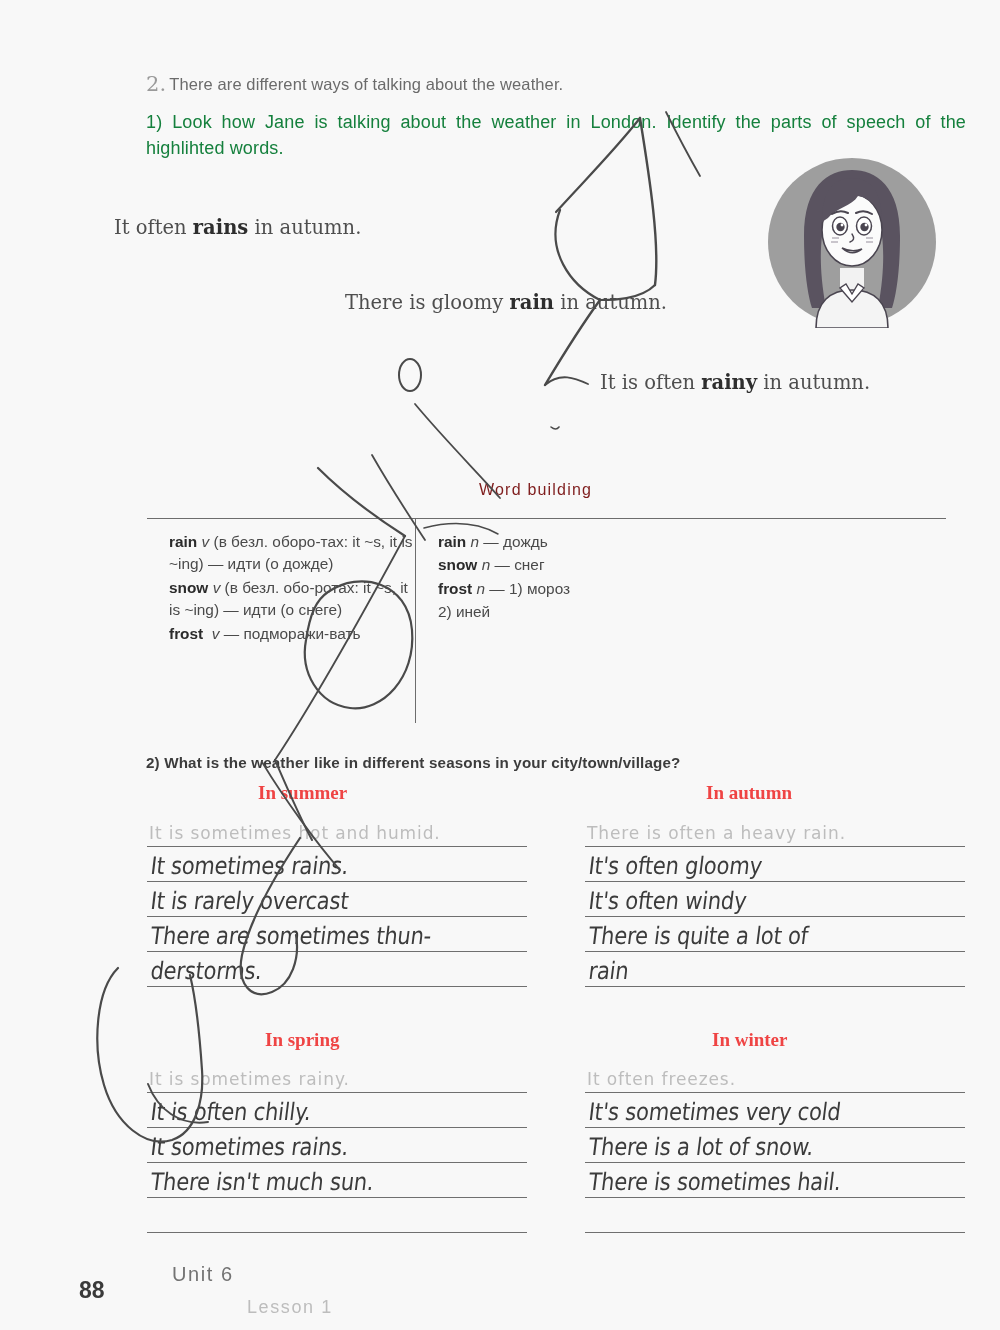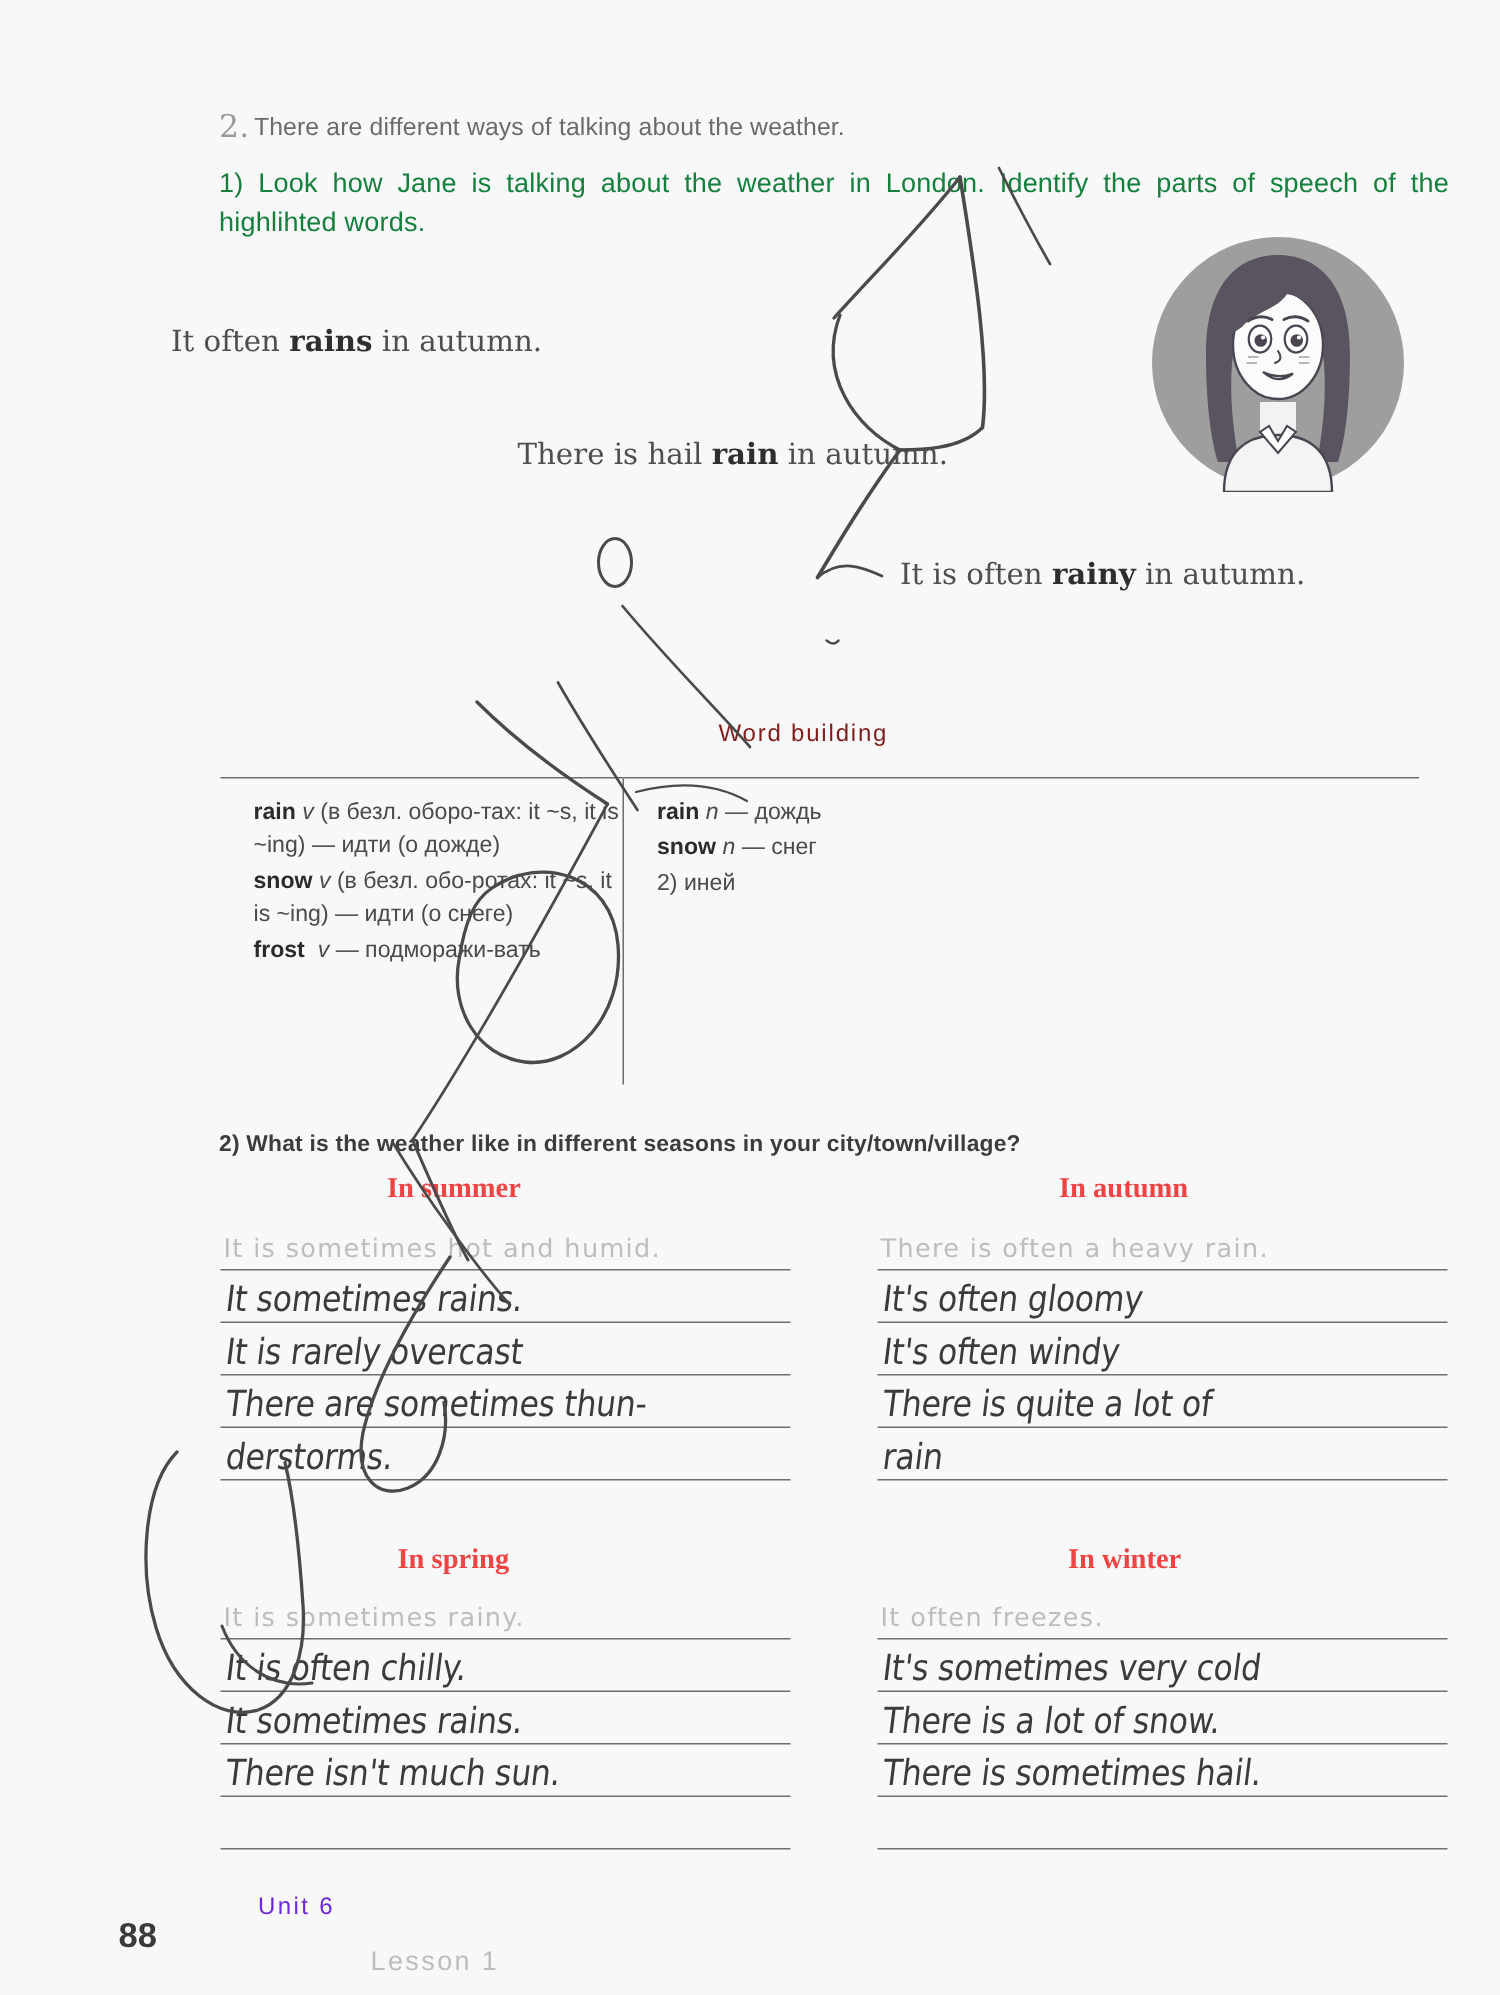--- a/index.html
+++ b/index.html
@@ -146,22 +146,22 @@
   .pg-num {
     position: absolute;
     left: 79px; top: 1277px;
     font-size: 23px;
     font-weight: bold;
     color: #3a3a3a;
   }
   .unit {
     position: absolute;
     left: 172px; top: 1263px;
-    font-size: 16px;
-    color: #6d28d9;
+    font-size: 20px;
+    color: #737373;
     letter-spacing: 1.6px;
   }
   .lesson {
     position: absolute;
     left: 247px; top: 1297px;
     font-size: 18px;
     color: #bdbdbd;
     letter-spacing: 1.6px;
   }
 
@@ -181,21 +181,21 @@
   <div class="task-head">
     <span class="task-num">2.</span><span>There are different ways of talking about the weather.</span>
   </div>
 
   <div class="subtask-1">1) Look how Jane is talking about the weather in London. Identify the parts of speech of the highlihted words.</div>
 
   <div class="sentence s1">
     <span>It often </span><b>rains</b><span> in autumn.</span>
   </div>
   <div class="sentence s2">
-    <span>There is hail </span><b>rain</b><span> in autumn.</span>
+    <span>There is gloomy </span><b>rain</b><span> in autumn.</span>
   </div>
   <div class="sentence s3">
     <span>It is often </span><b>rainy</b><span> in autumn.</span>
   </div>
 
   <div class="avatar">
     <svg viewBox="0 0 172 172" width="172" height="172">
       <circle cx="86" cy="86" r="84" fill="#9e9e9e"></circle>
 
       <path d="M38 80 C38 30 62 14 86 14 C110 14 134 30 134 80 C134 116 130 140 126 152 L112 152 C118 120 118 96 116 80 L56 80 C54 96 54 120 60 152 L46 152 C42 140 38 116 38 80 Z" fill="#5a5360"></path>
@@ -254,20 +254,25 @@
     <div class="wb-col wb-col-2">
       <div class="wb-entry">
         <b>rain</b>
         <i>n</i>
         <span>— дождь</span>
       </div>
       <div class="wb-entry">
         <b>snow</b>
         <i>n</i>
         <span>— снег</span>
+      </div>
+      <div class="wb-entry">
+        <b>frost</b>
+        <i>n</i>
+        <span>— 1) мороз</span>
       </div>
       <div class="wb-entry">
         <span>2) иней</span>
       </div>
     </div>
 
   </div>
 
   <div class="subtask-2">2) What is the weather like in different seasons in your city/town/village?</div>
 

